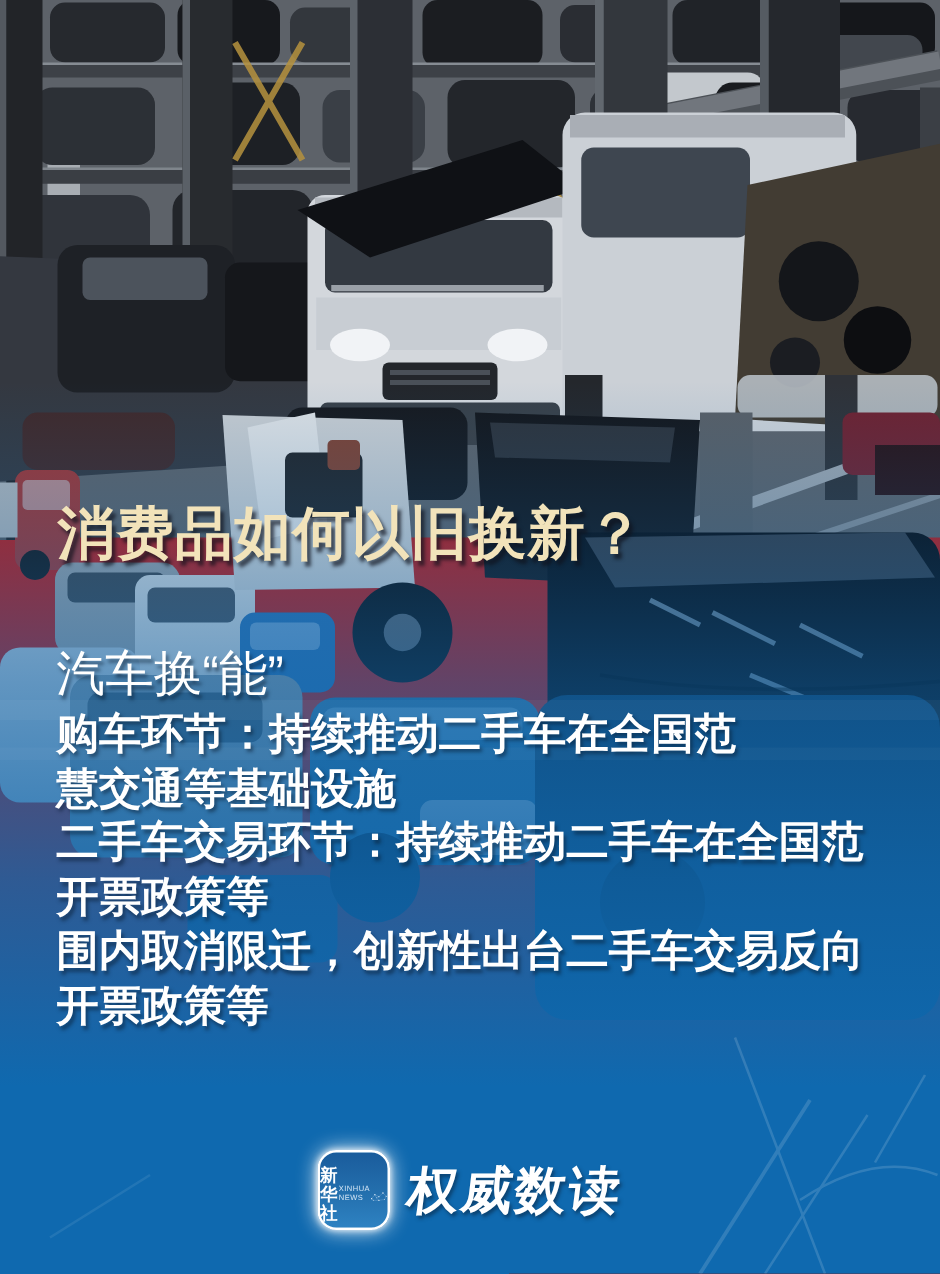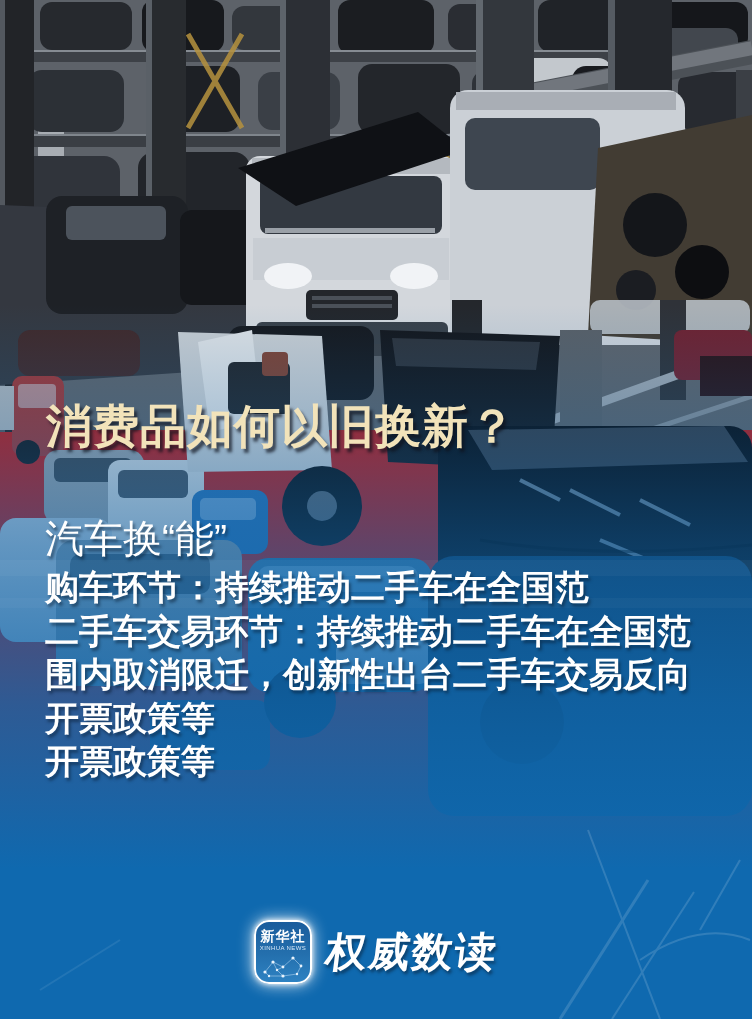--- a/index.html
+++ b/index.html
@@ -28,21 +28,21 @@
   .bodytext .line{white-space:nowrap;}
   .footer{
     position:absolute;left:0;right:0;top:920px;
     display:flex;align-items:center;justify-content:center;gap:14px;
   }
   .app-icon{
     width:58px;height:64px;border-radius:15px;box-sizing:border-box;
     background:linear-gradient(180deg,#1a5c9c 0%,#2470ae 55%,#2e82c2 100%);
     border:2.5px solid #ffffff;
     box-shadow:0 0 16px rgba(255,255,255,.95),0 0 5px rgba(255,255,255,.9);
-    display:flex;flex-direction:column;align-items:center;padding-top:7px;
+    display:flex;flex-direction:row;align-items:center;padding-top:7px;
   }
   .icon-cn{font-size:14px;font-weight:bold;color:#fff;letter-spacing:1px;line-height:15px;}
   .icon-en{font-size:6px;color:#d6e7f7;letter-spacing:.4px;margin-top:1px;line-height:7px;}
   .icon-net{margin-top:2px;}
   .brand{
     font-size:41px;font-weight:bold;color:#fff;letter-spacing:2px;
     transform:skewX(-7deg);
     text-shadow:2px 3px 3px rgba(8,25,45,.5);white-space:nowrap;
   }
 </style>
@@ -210,23 +210,24 @@
       <path d="M40,990 L120,940" stroke="#ffffff" opacity="0.08" stroke-width="2"></path>
     </svg>
   </div>
 
   <div class="title">消费品如何以旧换新？</div>
 
   <div class="heading">汽车换“能”</div>
 
   <div class="bodytext">
     <div class="line">购车环节：持续推动二手车在全国范</div>
+    <div class="line">慧交通等基础设施</div>
     <div class="line">二手车交易环节：持续推动二手车在全国范</div>
+    <div class="line">开票政策等</div>
     <div class="line">围内取消限迁，创新性出台二手车交易反向</div>
-    <div class="line">开票政策等</div>
     <div class="line">开票政策等</div>
   </div>
 
   <div class="footer">
     <div class="app-icon">
       <div class="icon-cn">新华社</div>
       <div class="icon-en">XINHUA NEWS</div>
       <svg class="icon-net" width="44" height="24" viewBox="0 0 44 24">
         <g stroke="#a9cdec" stroke-width="0.7" opacity="0.9">
           <path d="M4,18 L12,8 M12,8 L22,13 M22,13 L32,4 M32,4 L40,12 M4,18 L8,22 M8,22 L22,22 M22,22 L36,20 M36,20 L40,12 M12,8 L16,16 M16,16 L22,22 M22,13 L16,16" fill="none"></path>

